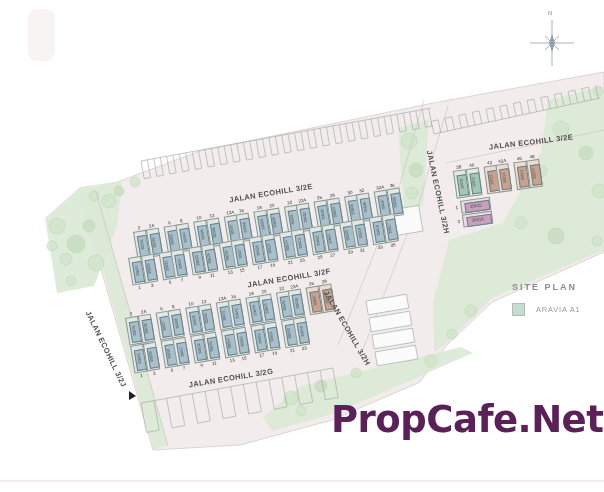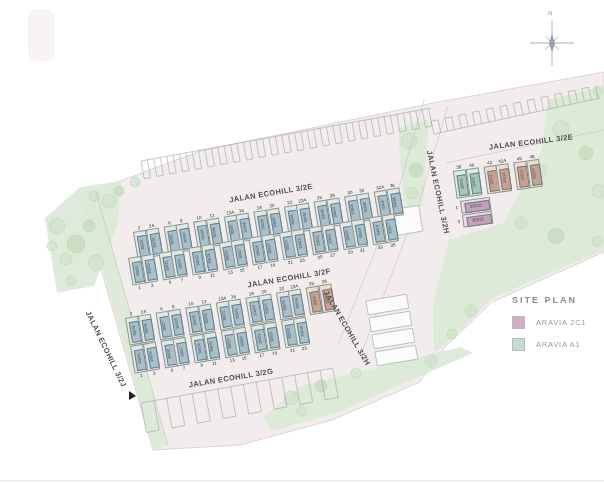--- a/index.html
+++ b/index.html
@@ -22,21 +22,21 @@
   .lot-row--stack{flex-direction:column;}
   .lot-row--stack .lot{flex-direction:row;width:auto;margin:0 0 1px 0 !important;}
   .lot-row--stack .unit-label{width:8px;height:13px;line-height:13px;}
   .lot-row--stack .lot-body{width:30px;height:13px;}
   .lot-row--stack .lot-inner{left:3px;top:2px;width:23px;height:8px;}
   .lot-row--stack .lot-num{transform:translate(-50%,-50%) scale(0.48);}
   
   .st-label{position:absolute;font-size:7.5px;font-weight:bold;color:#4f4f4f;letter-spacing:0.4px;
             white-space:nowrap;transform-origin:center;}
   
-  #legend{position:absolute;left:512px;top:295px;width:92px;}
+  #legend{position:absolute;left:512px;top:282px;width:92px;}
   .legend-title{font-size:9px;font-weight:bold;color:#8c8c8c;letter-spacing:2px;margin-bottom:11px;}
   .legend-item{display:flex;align-items:center;height:13px;margin-bottom:9px;}
   .legend-swatch{width:13px;height:13px;border:1px solid #b9b9b9;box-sizing:border-box;margin-right:11px;}
   .legend-label{font-size:7.5px;color:#9a9a9a;letter-spacing:0.8px;white-space:nowrap;}
   
   #watermark{position:absolute;left:331px;top:398px;font-family:"DejaVu Sans",sans-serif;
              font-size:37px;font-weight:600;letter-spacing:-0.5px;}
   
   #north-label{position:absolute;left:548px;top:10px;font-size:6px;color:#8a8a8a;}
 </style>
@@ -630,22 +630,19 @@
   <span class="st-label" style="left:231px;top:378px;transform:translate(-50%,-50%) rotate(-9.5deg);">JALAN ECOHILL 3/2G</span>
   <span class="st-label" style="left:438px;top:192px;transform:translate(-50%,-50%) rotate(78deg);">JALAN ECOHILL 3/2H</span>
   <span class="st-label" style="left:347px;top:328px;transform:translate(-50%,-50%) rotate(60deg);">JALAN ECOHILL 3/2H</span>
   <span class="st-label" style="left:106px;top:349px;transform:translate(-50%,-50%) rotate(64deg);">JALAN ECOHILL 3/2J</span>
 
   <span id="north-label">N</span>
 
   <div id="legend">
     <div class="legend-title">SITE PLAN</div>
     <div class="legend-item">
-      <span class="legend-swatch" style="background-color: rgb(211, 174, 198);"></span>
-      <span class="legend-label">ARAVIA 2C1</span>
-    </div>
-    <div class="legend-item">
       <span class="legend-swatch" style="background-color: rgb(197, 220, 208);"></span>
       <span class="legend-label">ARAVIA A1</span>
     </div>
   </div>
 
+  <div id="watermark" style="color: rgb(90, 32, 87);">PropCafe.Net</div>
 </div>
 
 </body></html>

